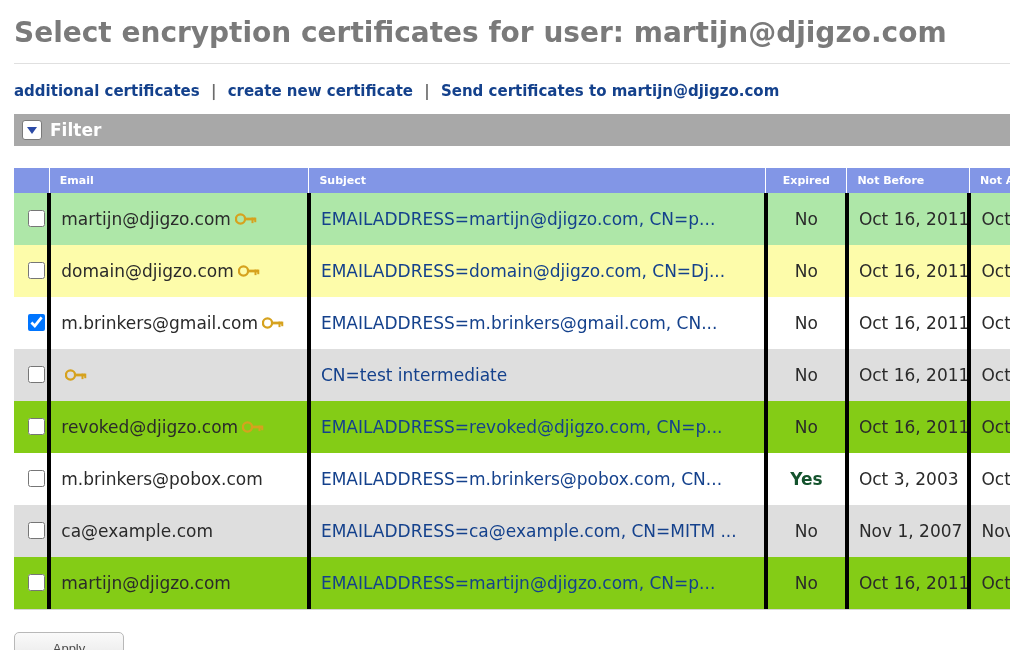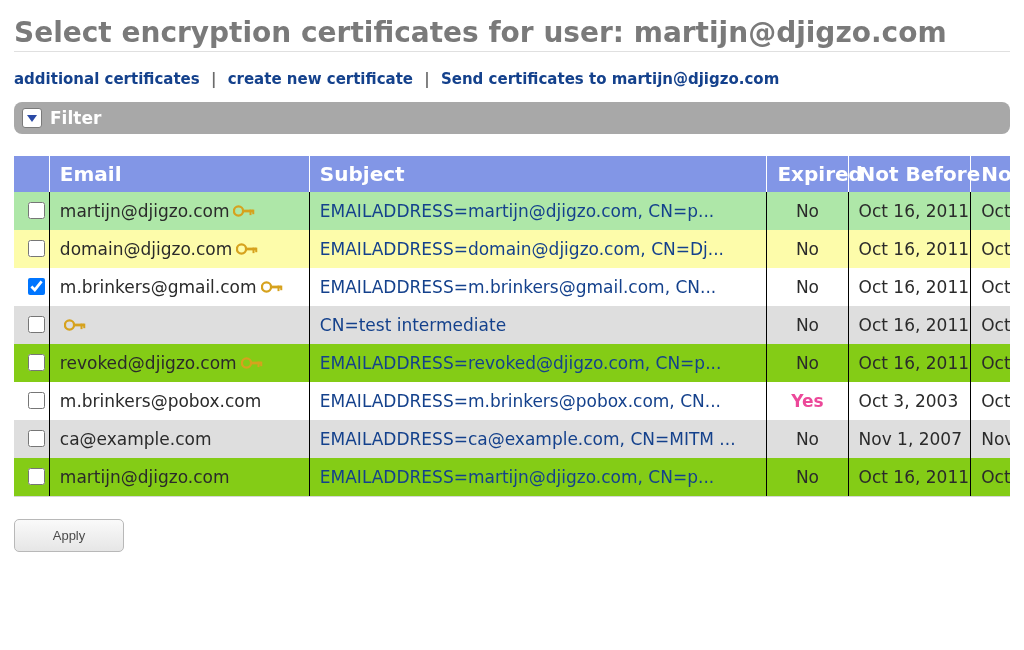--- a/index.html
+++ b/index.html
@@ -10,21 +10,21 @@
     color: #333;
     background: #fff;
     padding: 10px 14px;
   }
   h1.page-title {
     font-size: 28px;
     font-weight: bold;
     color: #7a7a7a;
     margin: 6px 0 14px 0;
     border-bottom: 1px solid #e0e0e0;
-    padding-bottom: 2px;
+    padding-bottom: 14px;
   }
   .top-links {
     font-size: 15px;
     font-weight: bold;
     color: #14418c;
     margin: 18px 0 14px 0;
   }
   .top-links a {
     color: #14418c;
     text-decoration: none;
@@ -35,21 +35,20 @@
   }
   .filter-bar {
     background: #a8a8a8;
     color: #fff;
     font-weight: bold;
     padding: 6px 8px;
     display: flex;
     align-items: center;
     gap: 8px;
     font-size: 17px;
-    border-radius: 8px;
   }
   .filter-toggle {
     width: 20px;
     height: 20px;
     background: #fff;
     border: 1px solid #7a7a7a;
     border-radius: 3px;
     display: inline-flex;
     align-items: center;
     justify-content: center;
@@ -70,50 +69,50 @@
   table.cert-table {
     border-collapse: collapse;
     min-width: 1080px;
     width: 100%;
     table-layout: fixed;
   }
   .cert-table th {
     background: #8296e6;
     color: #fff;
     font-weight: bold;
-    font-size: 20px;
+    font-size: 11px;
     text-align: left;
     padding: 6px 10px;
     border-right: 1px solid #fff;
     white-space: nowrap;
   }
   .cert-table th.col-check { width: 34px; }
   .cert-table th.col-email { width: 250px; }
   .cert-table th.col-subject { width: 440px; }
   .cert-table th.col-expired { width: 78px; text-align: center; }
   .cert-table th.col-date { width: 118px; }
   .cert-table td {
-    padding: 7px 10px;
+    padding: 14px 10px;
     font-size: 17px;
-    border-right: 1px solid #000000;
+    border-right: 4px solid #000000;
     white-space: nowrap;
     overflow: hidden;
     text-overflow: clip;
   }
   tr.status-green  td { background: #aee7a8; }
   tr.status-yellow td { background: #fdfcaa; }
   tr.status-white  td { background: #ffffff; }
   tr.status-gray   td { background: #dedede; }
   tr.status-red    td { background: #84cc16; }
   .cert-table td.cell-check { text-align: center; }
   .cert-table td.cell-email { color: #2a2a2a; }
   .cert-table td.cell-subject a,
   .cert-table td.cell-subject { color: #14418c; }
   .cert-table td.cell-expired { text-align: center; color: #2a2a2a; }
-  .cert-table td.cell-expired .yes { color: #ec4899; font-weight: bold; margin-top: 8px; }
+  .cert-table td.cell-expired .yes { color: #14532d; font-weight: bold; margin-top: 8px; }
   .cert-table td.cell-date { color: #2a2a2a; }
   input[type="checkbox"].row-check {
     width: 17px; height: 17px;
     cursor: pointer;
   }
   .key-icon {
     display: inline-block;
     vertical-align: middle;
     margin-left: 4px;
   }

